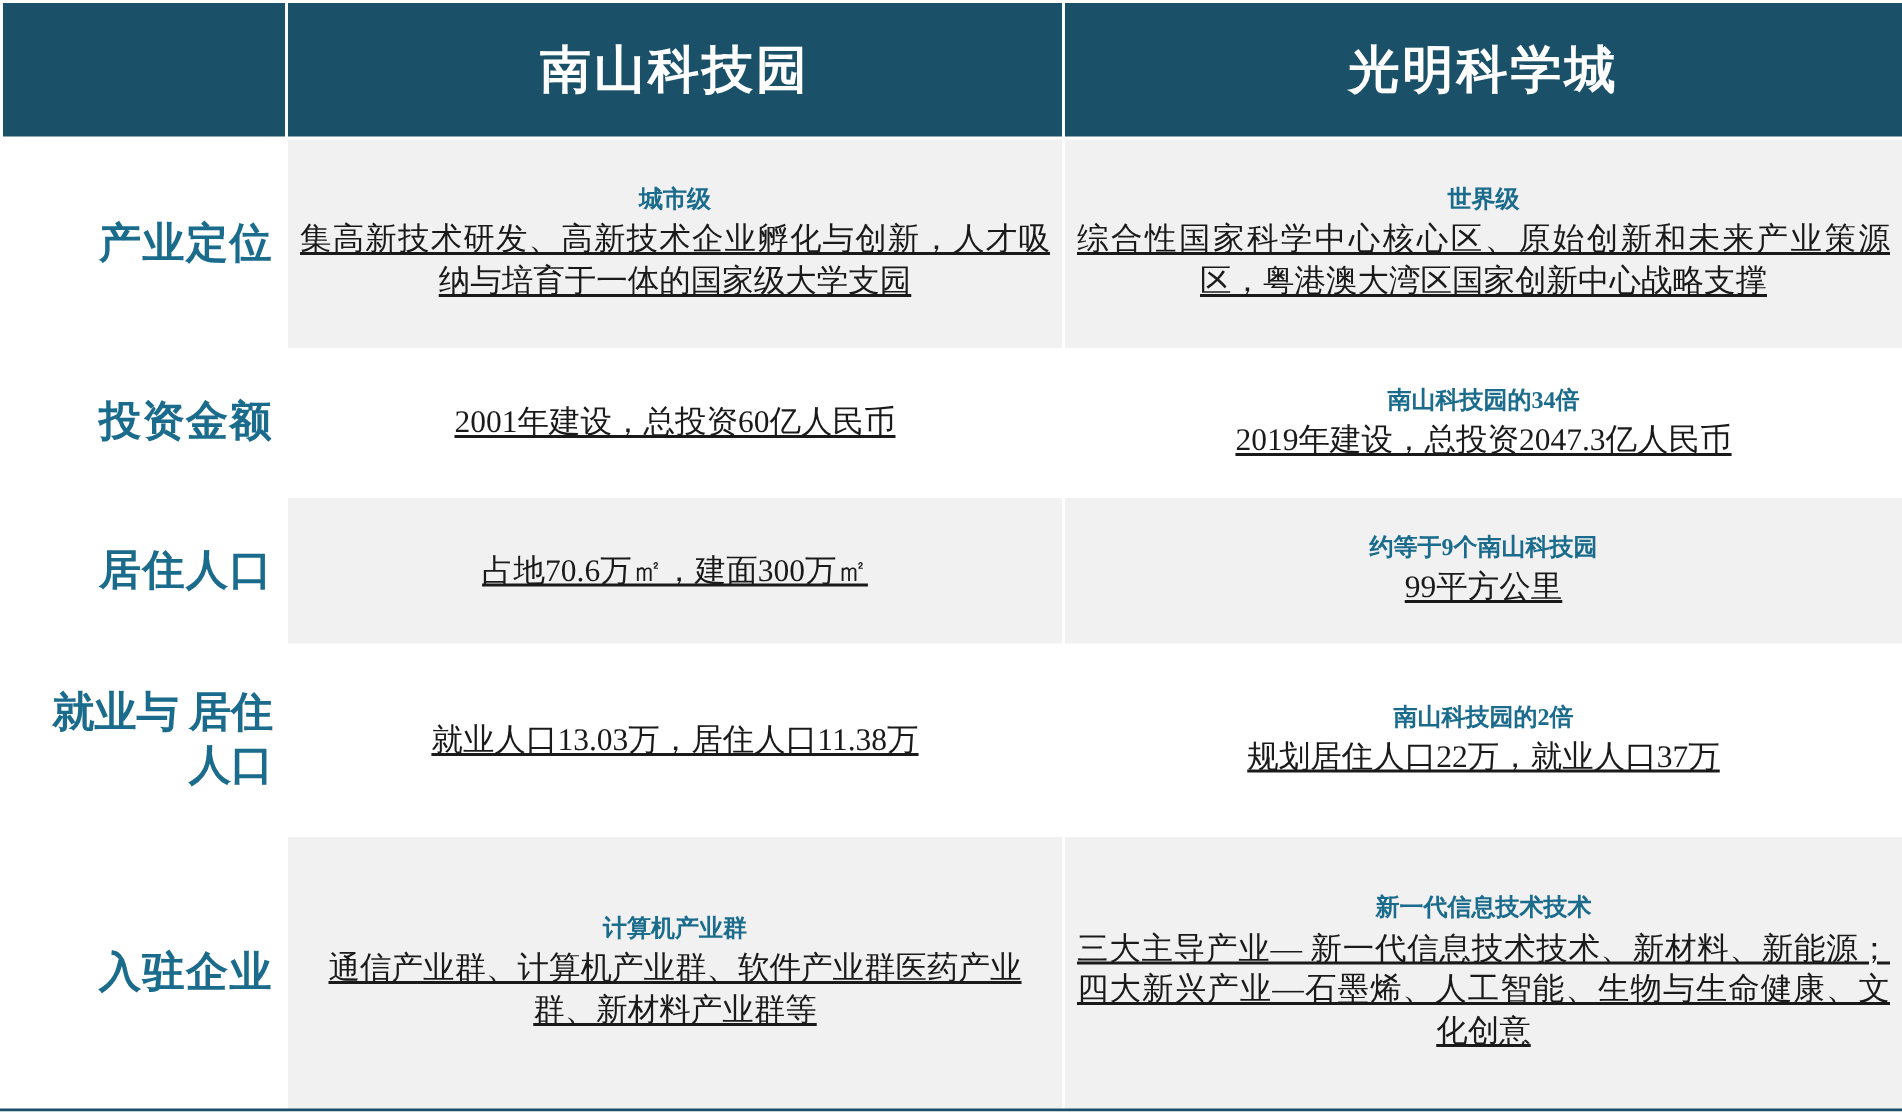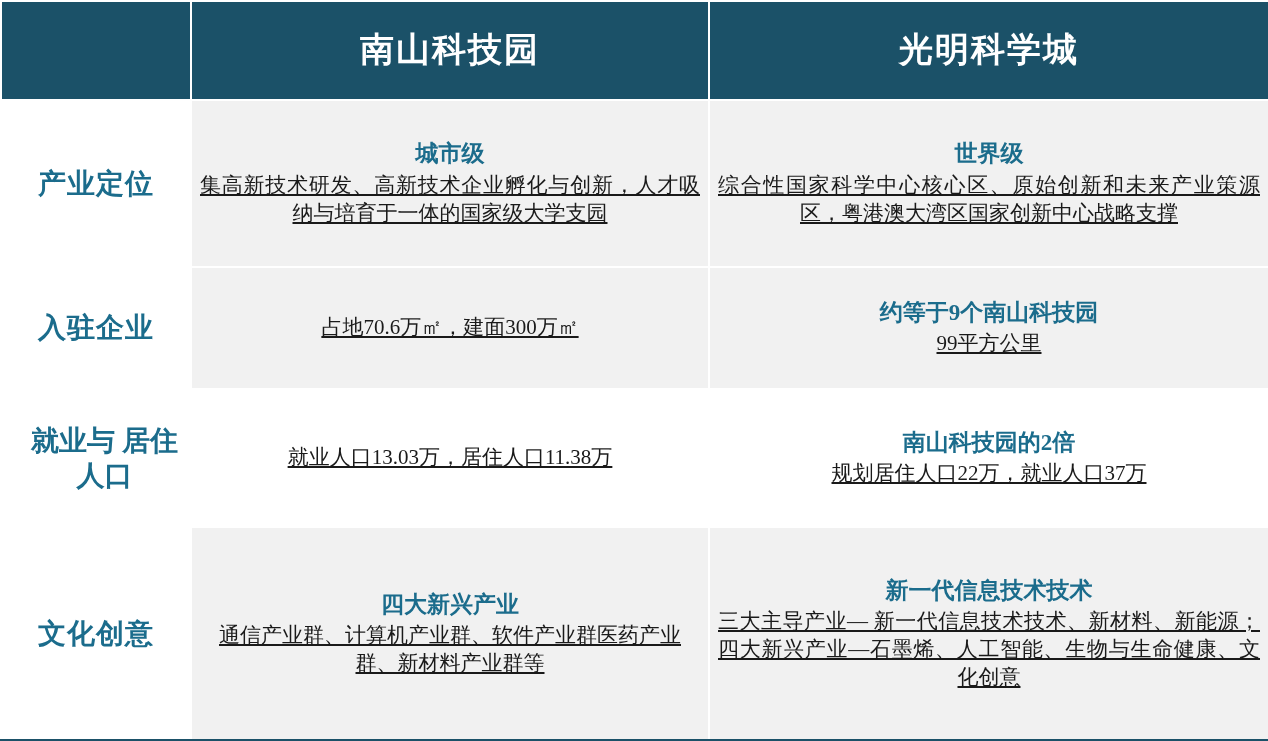--- a/index.html
+++ b/index.html
@@ -70,32 +70,32 @@
     text-align: center;
     font-size: 21px;
     color: #1a1a1a;
     line-height: 1.32;
   }
   .cell.last { border-right: 2px solid #ef4444; }
   .cell .hl {
     display: block;
     color: #1b6c8c;
     font-weight: bold;
-    font-size: 23px;
+    font-size: 16px;
     margin-bottom: 2px;
   }
   .cell .body { display: block; text-decoration: underline; }
   .cell.justify .body {
     text-align: justify;
     text-align-last: center;
   }
 
   tr.band td { background: #f1f1f1; }
   tr.plain td { background: #ffffff; }
-  tr.band td.row-label, tr.plain td.row-label { background: #ffffff; }
+  tr.band td.row-label, tr.plain td.row-label { background: #ffffff; text-align: right; }
 
   tr.bottom td { border-bottom: 2px solid #1b5168; }
 
   .nowrapline { white-space: nowrap; }
 </style>
 </head>
 <body>
 
 <div class="table-wrap">
   <table class="compare">
@@ -116,23 +116,33 @@
         <td class="cell justify">
           <span class="hl">城市级</span>
           <span class="body">集高新技术研发、高新技术企业孵化与创新，人才吸纳与培育于一体的国家级大学支园</span>
         </td>
         <td class="cell justify last">
           <span class="hl">世界级</span>
           <span class="body">综合性国家科学中心核心区、原始创新和未来产业策源区，粤港澳大湾区国家创新中心战略支撑</span>
         </td>
       </tr>
 
+      <tr class="plain">
+        <td class="row-label">投资金额</td>
+        <td class="cell">
+          <span class="body nowrapline">2001年建设，总投资60亿人民币</span>
+        </td>
+        <td class="cell last">
+          <span class="hl">南山科技园的34倍</span>
+          <span class="body">2019年建设，总投资2047.3亿人民币</span>
+        </td>
+      </tr>
 
       <tr class="band">
-        <td class="row-label">入驻企业</td>
+        <td class="row-label">居住人口</td>
         <td class="cell">
           <span class="body nowrapline">占地70.6万㎡，建面300万㎡</span>
         </td>
         <td class="cell last">
           <span class="hl">约等于9个南山科技园</span>
           <span class="body">99平方公里</span>
         </td>
       </tr>
 
       <tr class="plain">
@@ -140,23 +150,23 @@
         <td class="cell">
           <span class="body nowrapline">就业人口13.03万，居住人口11.38万</span>
         </td>
         <td class="cell last">
           <span class="hl">南山科技园的2倍</span>
           <span class="body">规划居住人口22万，就业人口37万</span>
         </td>
       </tr>
 
       <tr class="band bottom">
-        <td class="row-label">文化创意</td>
+        <td class="row-label">入驻企业</td>
         <td class="cell">
-          <span class="hl">四大新兴产业</span>
+          <span class="hl">计算机产业群</span>
           <span class="body">通信产业群、计算机产业群、软件产业群医药产业群、新材料产业群等</span>
         </td>
         <td class="cell justify last">
           <span class="hl">新一代信息技术技术</span>
           <span class="body">三大主导产业— 新一代信息技术技术、新材料、新能源；四大新兴产业—石墨烯、人工智能、生物与生命健康、文化创意</span>
         </td>
       </tr>
     </tbody>
   </table>
 </div>

